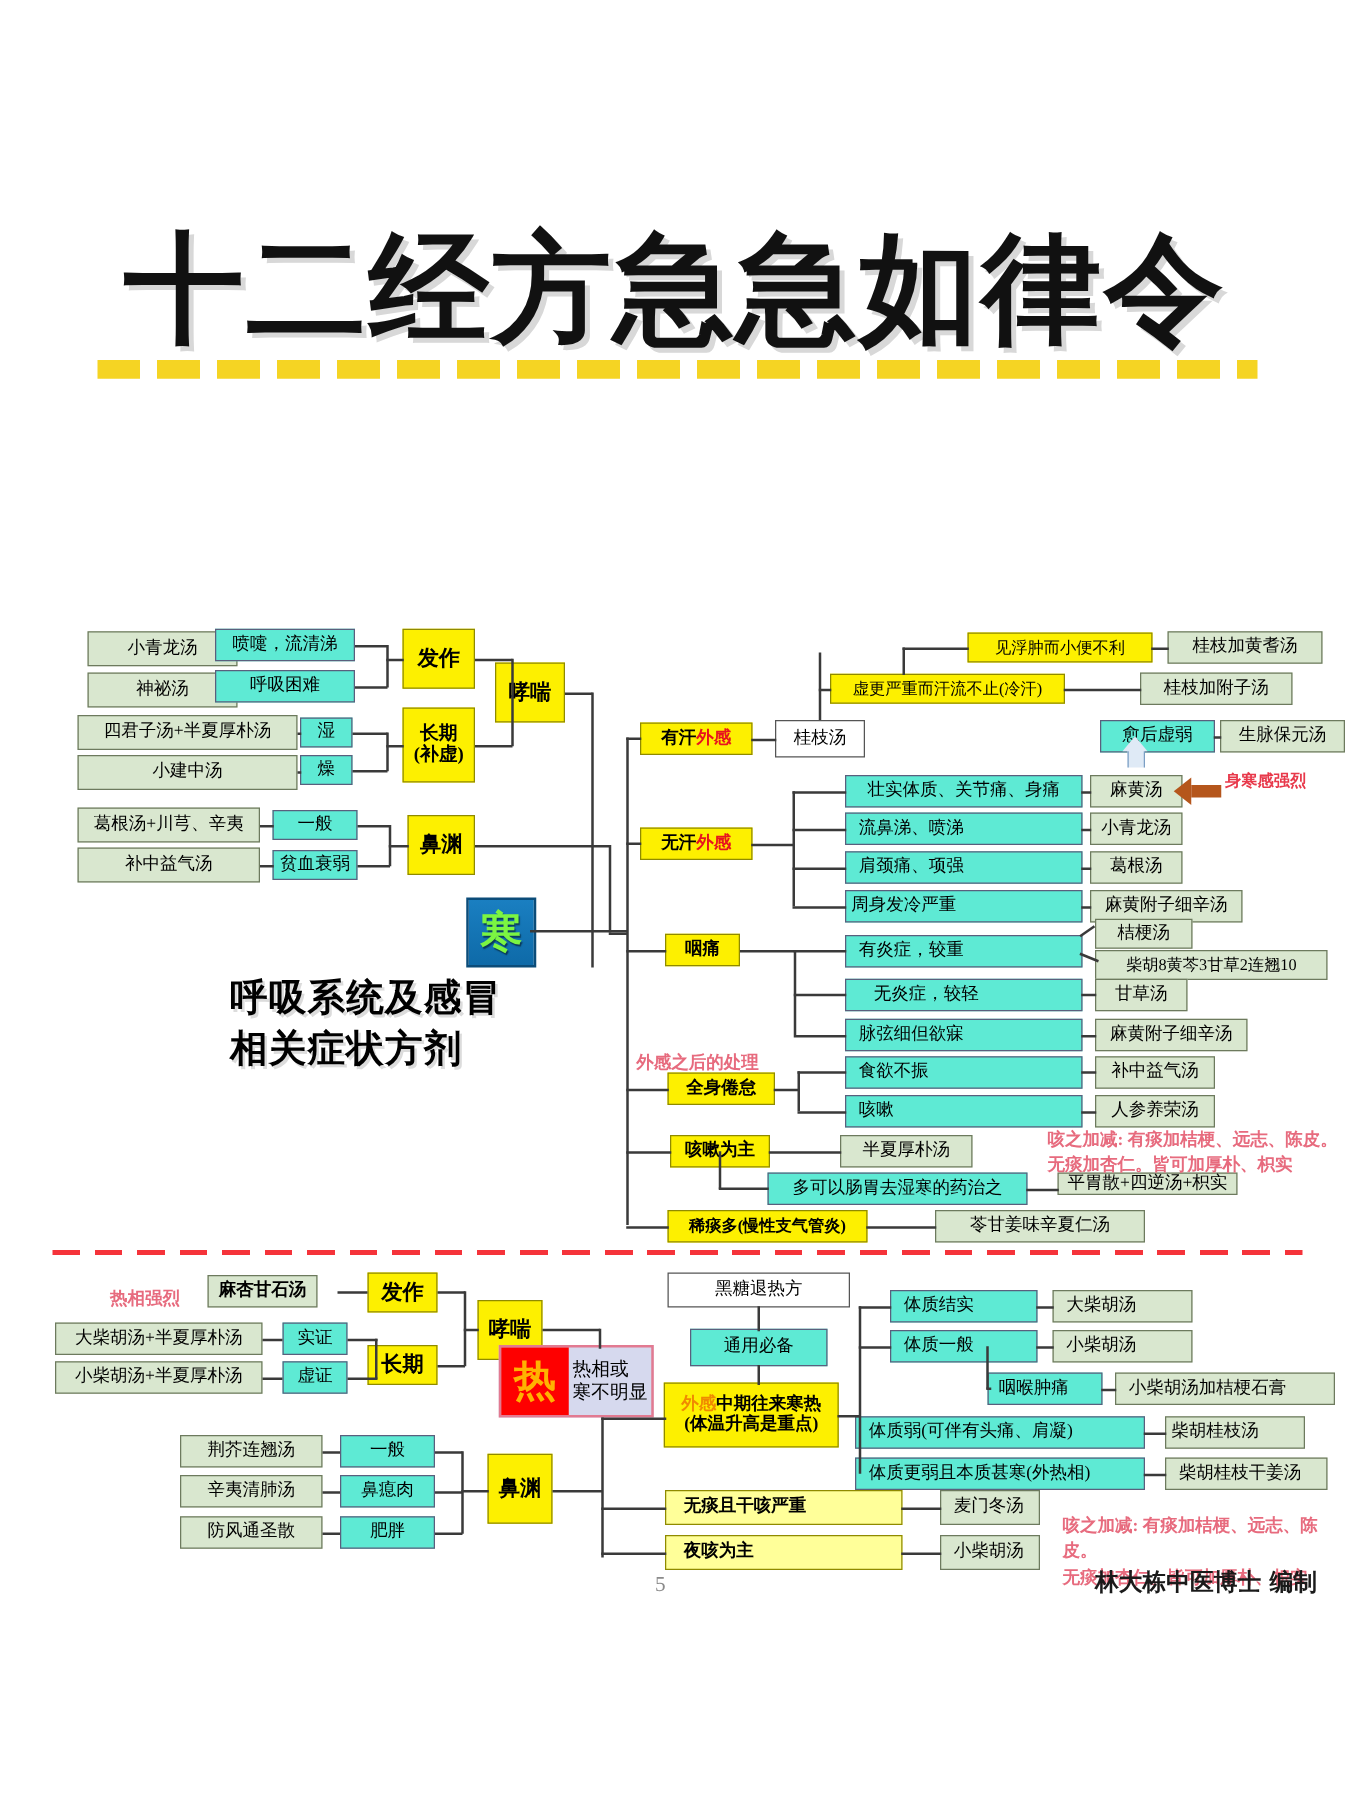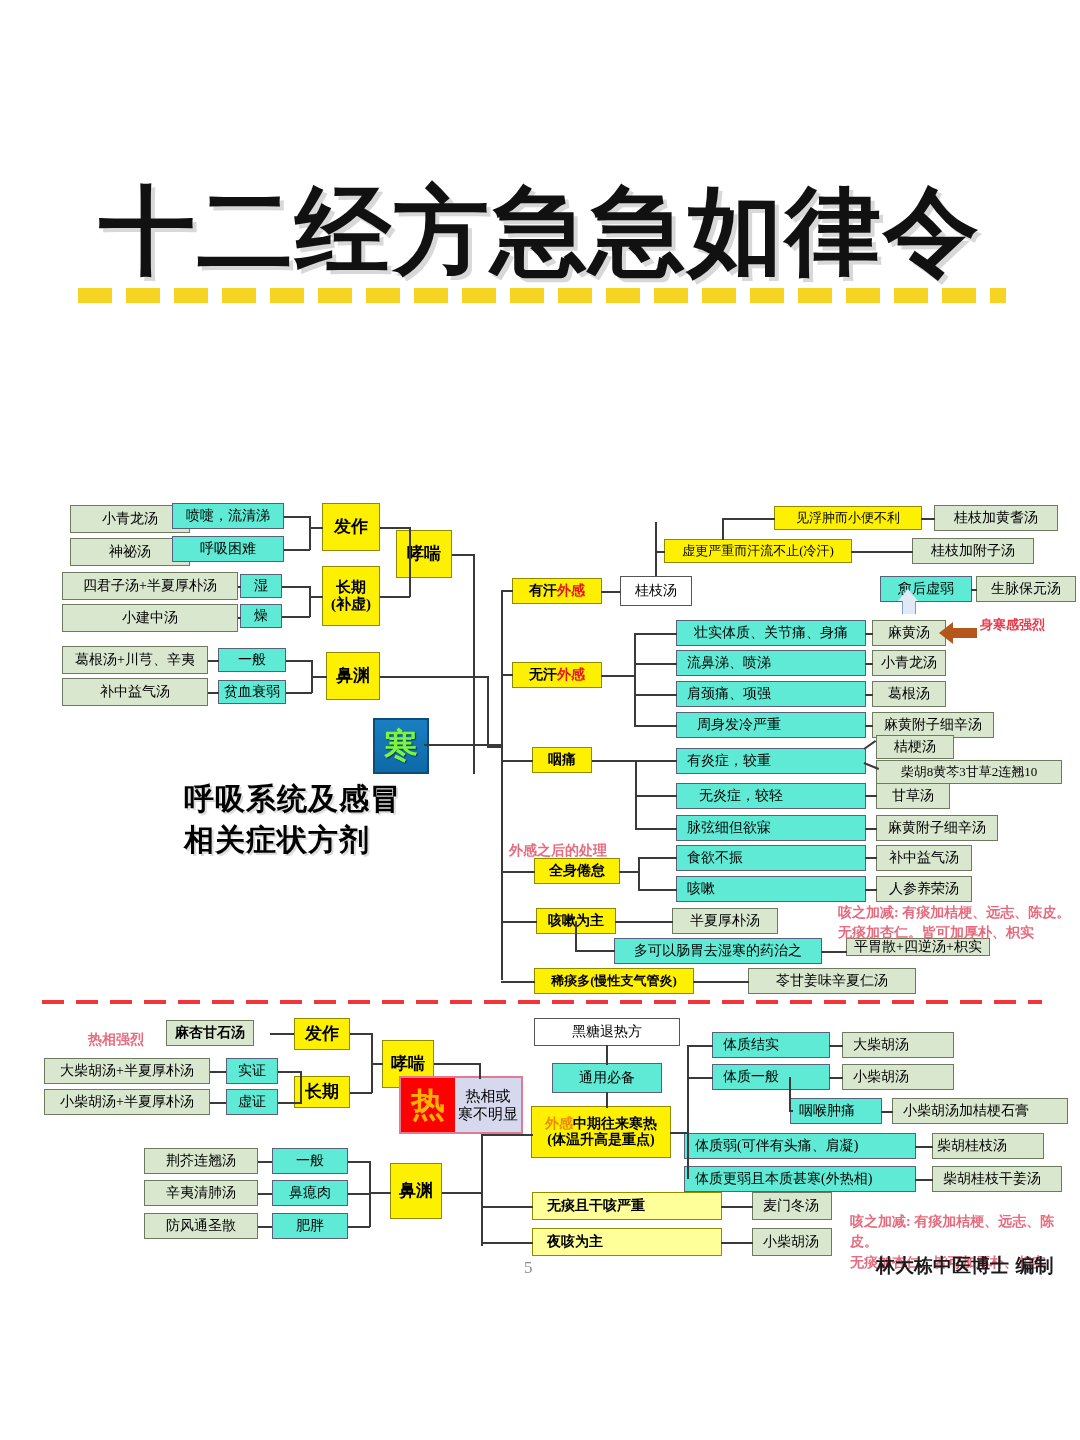--- a/index.html
+++ b/index.html
@@ -90,21 +90,21 @@
   }
   .chip-heat-wrap{
     position:absolute;
     border:2px solid #e27a91;
     box-sizing:border-box;
     background:#d6d9ee;
   }
   .heat-label{
     position:absolute;
     display:flex;align-items:center;justify-content:center;
-    text-align:center;
+    text-align:left;
     font-size:15px;line-height:1.2;
     color:#000;white-space:pre-line;
   }
 
   
   .anno{
     position:absolute;
     color:#e76b7e;
     font-size:14px;
     font-weight:bold;
@@ -195,21 +195,21 @@
 
   <div class="node lav" style="left:676px;top:620px;width:190px;height:26px;">壮实体质、关节痛、身痛</div>
   <div class="node green" style="left:872px;top:620px;width:74px;height:26px;">麻黄汤</div>
 
   <div class="node lav" style="left:676px;top:650px;width:190px;height:26px;justify-content:flex-start;padding-left:10px;">流鼻涕、喷涕</div>
   <div class="node green" style="left:872px;top:650px;width:74px;height:26px;">小青龙汤</div>
 
   <div class="node lav" style="left:676px;top:681px;width:190px;height:26px;justify-content:flex-start;padding-left:10px;">肩颈痛、项强</div>
   <div class="node green" style="left:872px;top:681px;width:74px;height:26px;">葛根汤</div>
 
-  <div class="node lav" style="left:676px;top:712px;width:190px;height:26px;justify-content:flex-start;padding-left:20px;">周身发冷严重</div>
+  <div class="node lav" style="left:676px;top:712px;width:190px;height:26px;justify-content:flex-start;padding-left:4px;">周身发冷严重</div>
   <div class="node green" style="left:872px;top:712px;width:122px;height:26px;">麻黄附子细辛汤</div>
 
   <div class="up-shaft" style="left:902px;top:600px;width:12px;height:14px;"></div>
   <div class="up-head" style="left:898px;top:589px;"></div>
   <div class="left-shaft" style="left:953px;top:628px;width:24px;height:10px;"></div>
   <div class="left-head" style="left:939px;top:622px;"></div>
   <div class="anno red" style="left:980px;top:616px;">身寒感强烈</div>
 
   <div class="node yel bold" style="left:532px;top:747px;width:60px;height:26px;">咽痛</div>
 

